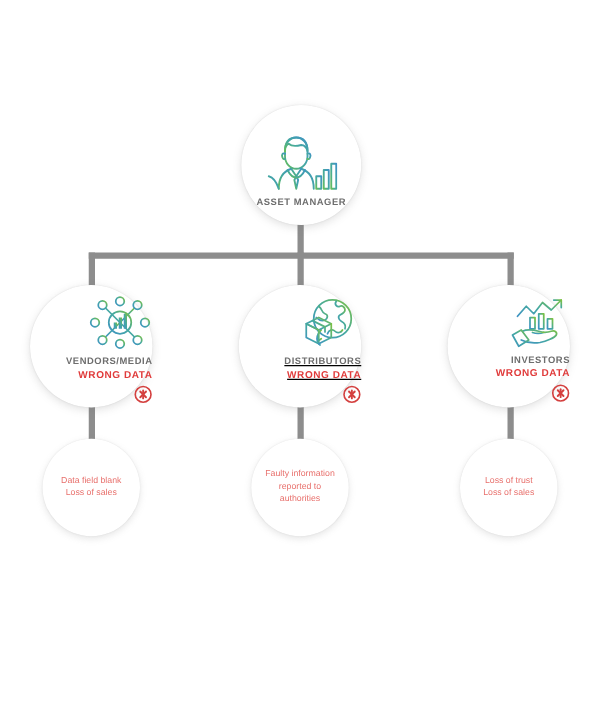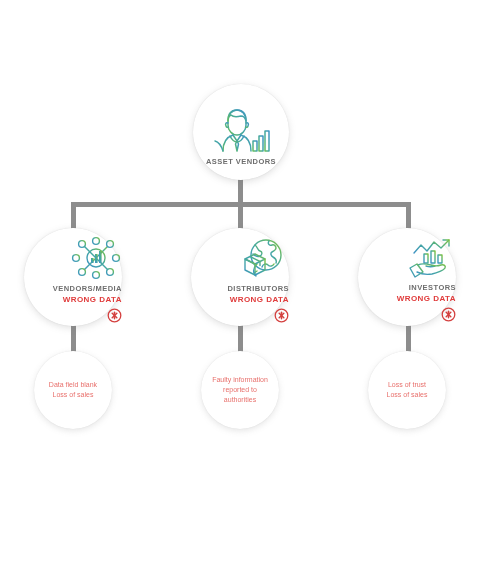--- a/index.html
+++ b/index.html
@@ -47,21 +47,21 @@
     width: 96px; height: 96px;
     padding-top: 6px;
   }
   .node-mid {
     width: 98px; height: 98px;
     top: 228px;
     padding-top: 4px;
     align-items: flex-end;
   }
   .node-mid.n1 { left: 24px; }
-  .node-mid.n2 { left: 191px; }
+  .node-mid.n2 { left: 191px; text-decoration: underline; }
   .node-mid.n3 { left: 358px; }
 
   .node-icon {
     display: block;
     line-height: 0;
   }
 
   .node-title {
     font-size: 7.5px;
     font-weight: bold;
@@ -154,21 +154,21 @@
           <path d="M18 31 c2 4 4 6 7 6 c3 0 5 -2 7 -6"></path>
 
           <path d="M11 46 c -2 -6 -4 -9 -8 -10"></path>
 
           <rect x="41" y="36" width="4" height="10"></rect>
           <rect x="47" y="31" width="4" height="15"></rect>
           <rect x="53" y="26" width="4" height="20"></rect>
         </g>
       </svg>
     </span>
-    <div class="node-title">ASSET VENDORS</div>
+    <div class="node-title">ASSET MANAGER</div>
   </div>
 
   <div class="node node-mid n1">
     <span class="node-icon">
       <svg width="52" height="44" viewBox="0 0 52 44">
         <defs>
           <linearGradient id="gNet" x1="0" y1="1" x2="1" y2="0">
             <stop offset="0%" stop-color="#3f93c4"></stop>
             <stop offset="55%" stop-color="#45a9a0"></stop>
             <stop offset="100%" stop-color="#7cc142"></stop>

